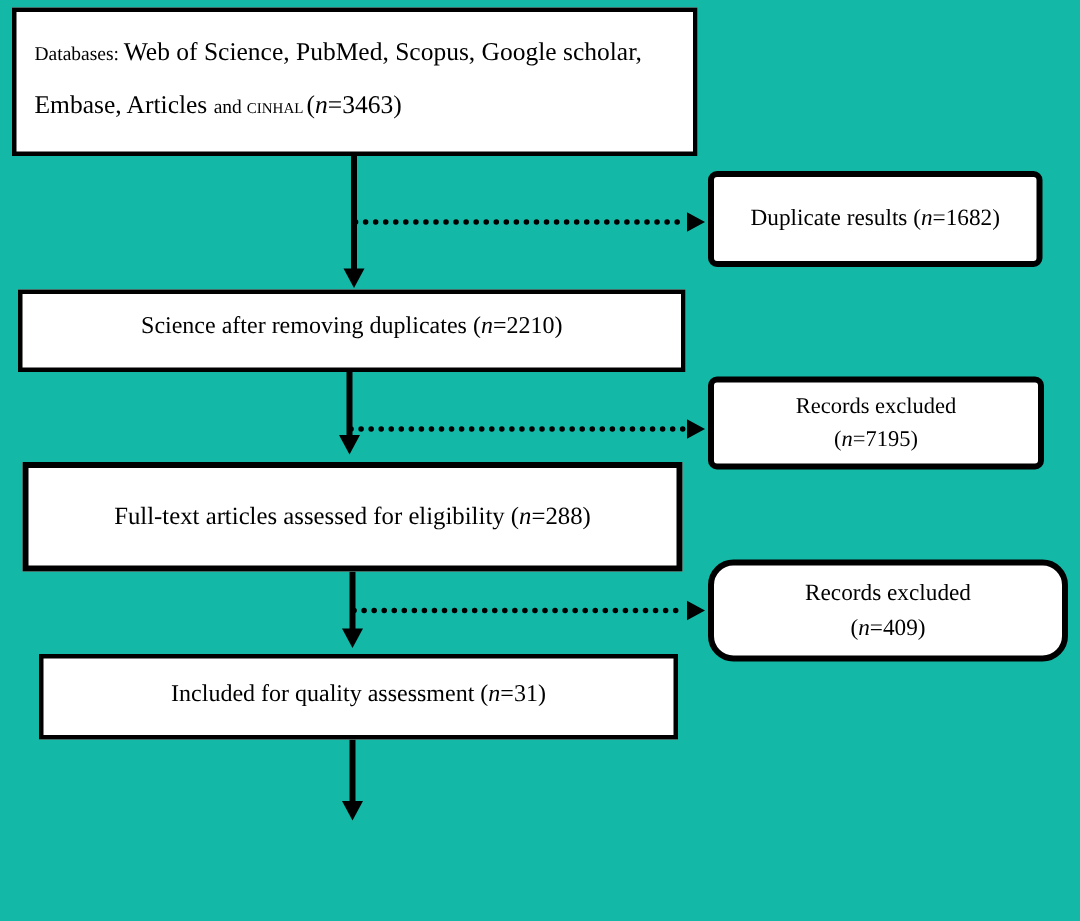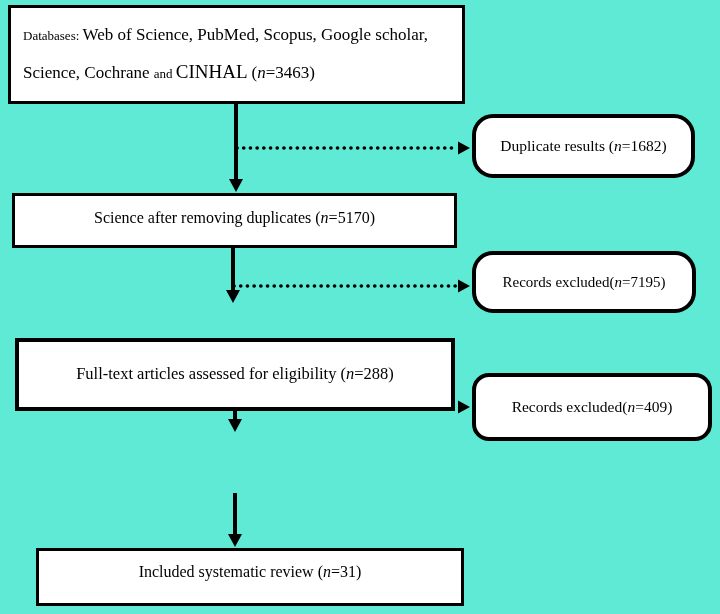--- a/index.html
+++ b/index.html
@@ -7,38 +7,38 @@
   body {
     width: 720px; height: 614px;
     position: relative;
     font-family: "Liberation Serif", serif;
     color: #000000;
     overflow: hidden;
   }
   #canvas {
     position: absolute; left: 0; top: 0;
     width: 720px; height: 614px;
-    background: #5eead4;
+    background: #14b8a6;
     padding-left: 28px;
   }
   .arrows-layer { position: absolute; left: 0; top: 0; width: 720px; height: 614px; }
   .box {
     position: absolute;
     background: #ffffff;
     border: 3.5px solid #000000;
     display: flex; align-items: center; justify-content: center;
     text-align: center;
     font-size: 16px;
     line-height: 1.5;
   }
-  .rounded { border-radius: 21px; border-width: 4px; }
+  .rounded { border-radius: 6px; border-width: 4px; }
   .nvar { font-style: italic; }
   .sm { font-size: 13px; }
-  .caps-sm { font-size: 19px; }
-  .two-line { flex-direction: row; line-height: 1.5; }
+  .caps-sm { font-size: 10px; }
+  .two-line { flex-direction: column; line-height: 1.5; }
   #node-databases {
     left: 8px; top: 5px; width: 457px; height: 99px;
     align-items: flex-start; justify-content: flex-start;
     text-align: left;
     padding: 10px 12px;
     font-size: 17px;
     line-height: 2.05;
   }
   #node-duplicate-results {
     left: 472px; top: 114px; width: 223px; height: 64px;
@@ -47,21 +47,21 @@
   #node-articles-after-duplicates {
     left: 12px; top: 193px; width: 445px; height: 55px;
     padding-bottom: 6px; font-size: 16px;
   }
   #node-records-excluded-1 {
     left: 472px; top: 251px; width: 224px; height: 62px;
     font-size: 15px;
   }
   #node-fulltext-eligibility {
     left: 15px; top: 308px; width: 440px; height: 73px;
-    border-width: 4.5px; font-size: 16.5px; margin-top: 30px;
+    border-width: 4.5px; font-size: 16.5px;
   }
   #node-records-excluded-2 {
     left: 472px; top: 373px; width: 240px; height: 68px;
     font-size: 15.5px; border-radius: 17px;
   }
   #node-quality-assessment {
     left: 26px; top: 436px; width: 426px; height: 57px;
     padding-bottom: 4px; font-size: 16px;
   }
   #node-systematic-review {
@@ -107,44 +107,44 @@
     </g>
     <g>
       <path class="solid-line" d="M235 493 V535"></path>
       <polygon class="head" points="228,534 242,534 235,547"></polygon>
     </g>
   </svg>
 
   <div class="box" id="node-databases">
     <div>
       <span class="sm">Databases: </span><span>Web of Science, PubMed, Scopus, Google scholar,</span><br>
-      <span>Science, Cochrane </span><span class="sm">and </span><span class="caps-sm">CINHAL </span><span>(</span><span class="nvar">n</span><span>=3463)</span>
+      <span>Embase, Articles </span><span class="sm">and </span><span class="caps-sm">CINHAL </span><span>(</span><span class="nvar">n</span><span>=3463)</span>
     </div>
   </div>
 
   <div class="box rounded" id="node-duplicate-results">
     <span><span>Duplicate results (</span><span class="nvar">n</span><span>=1682)</span></span>
   </div>
 
   <div class="box" id="node-articles-after-duplicates">
-    <span><span>Science after removing duplicates (</span><span class="nvar">n</span><span>=5170)</span></span>
+    <span><span>Science after removing duplicates (</span><span class="nvar">n</span><span>=2210)</span></span>
   </div>
 
   <div class="box rounded two-line" id="node-records-excluded-1">
     <span>Records excluded</span>
     <span><span>(</span><span class="nvar">n</span><span>=7195)</span></span>
   </div>
 
   <div class="box" id="node-fulltext-eligibility">
     <span><span>Full-text articles assessed for eligibility (</span><span class="nvar">n</span><span>=288)</span></span>
   </div>
 
   <div class="box rounded two-line" id="node-records-excluded-2">
     <span>Records excluded</span>
     <span><span>(</span><span class="nvar">n</span><span>=409)</span></span>
   </div>
 
+  <div class="box" id="node-quality-assessment">
+    <span><span>Included for quality assessment (</span><span class="nvar">n</span><span>=31)</span></span>
+  </div>
 
-  <div class="box" id="node-systematic-review">
-    <span><span>Included systematic review (</span><span class="nvar">n</span><span>=31)</span></span>
-  </div>
 
 </div>
 
 </body></html>

